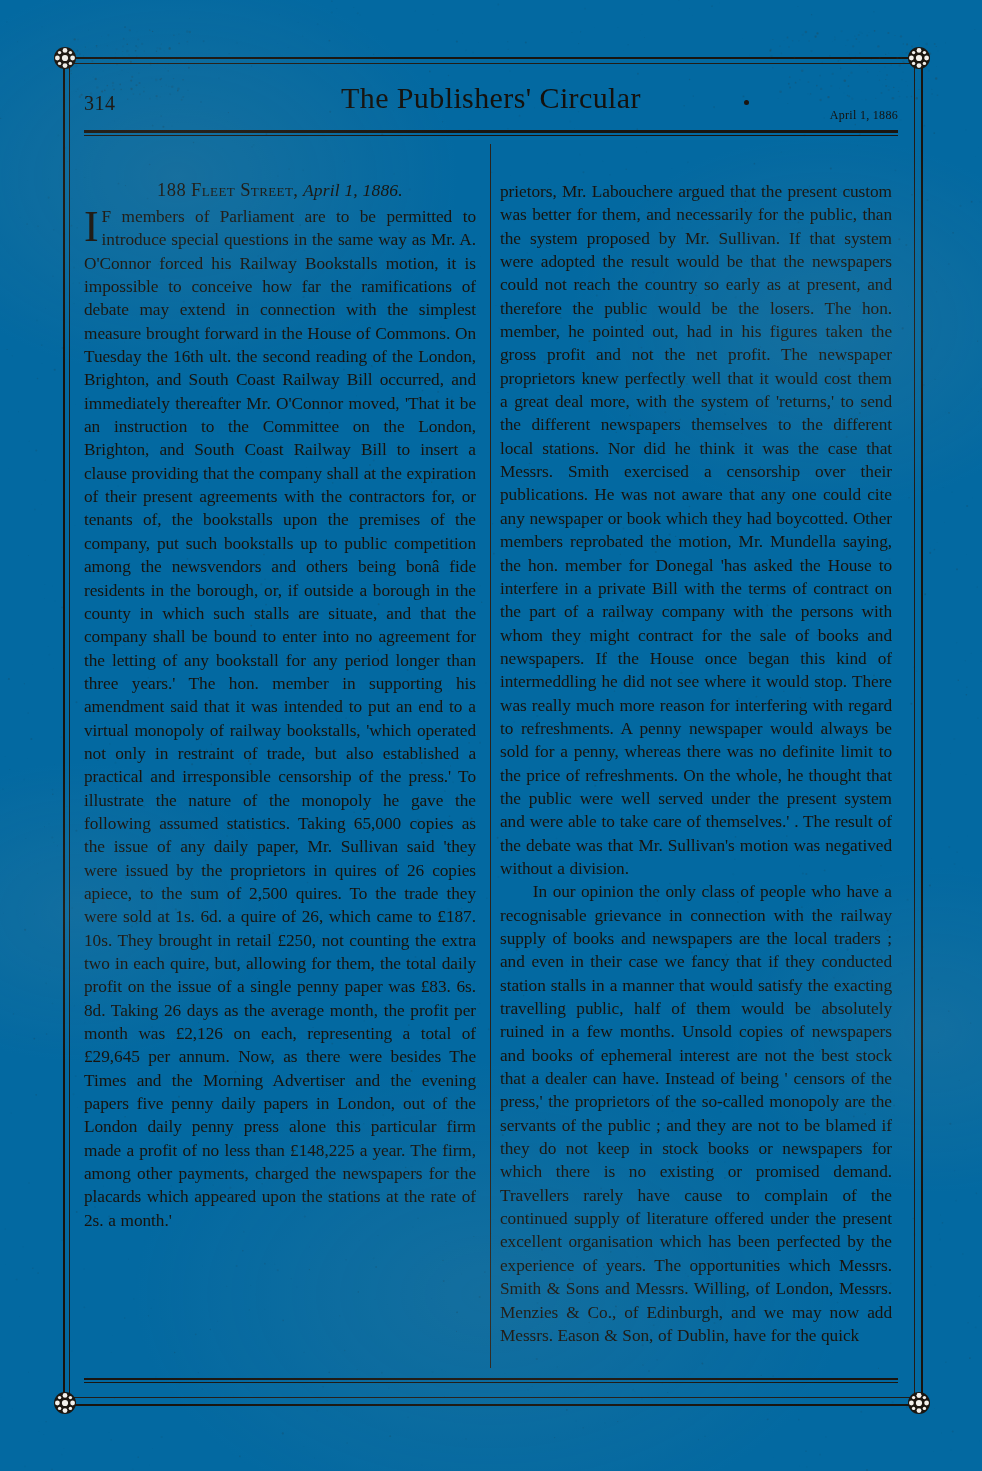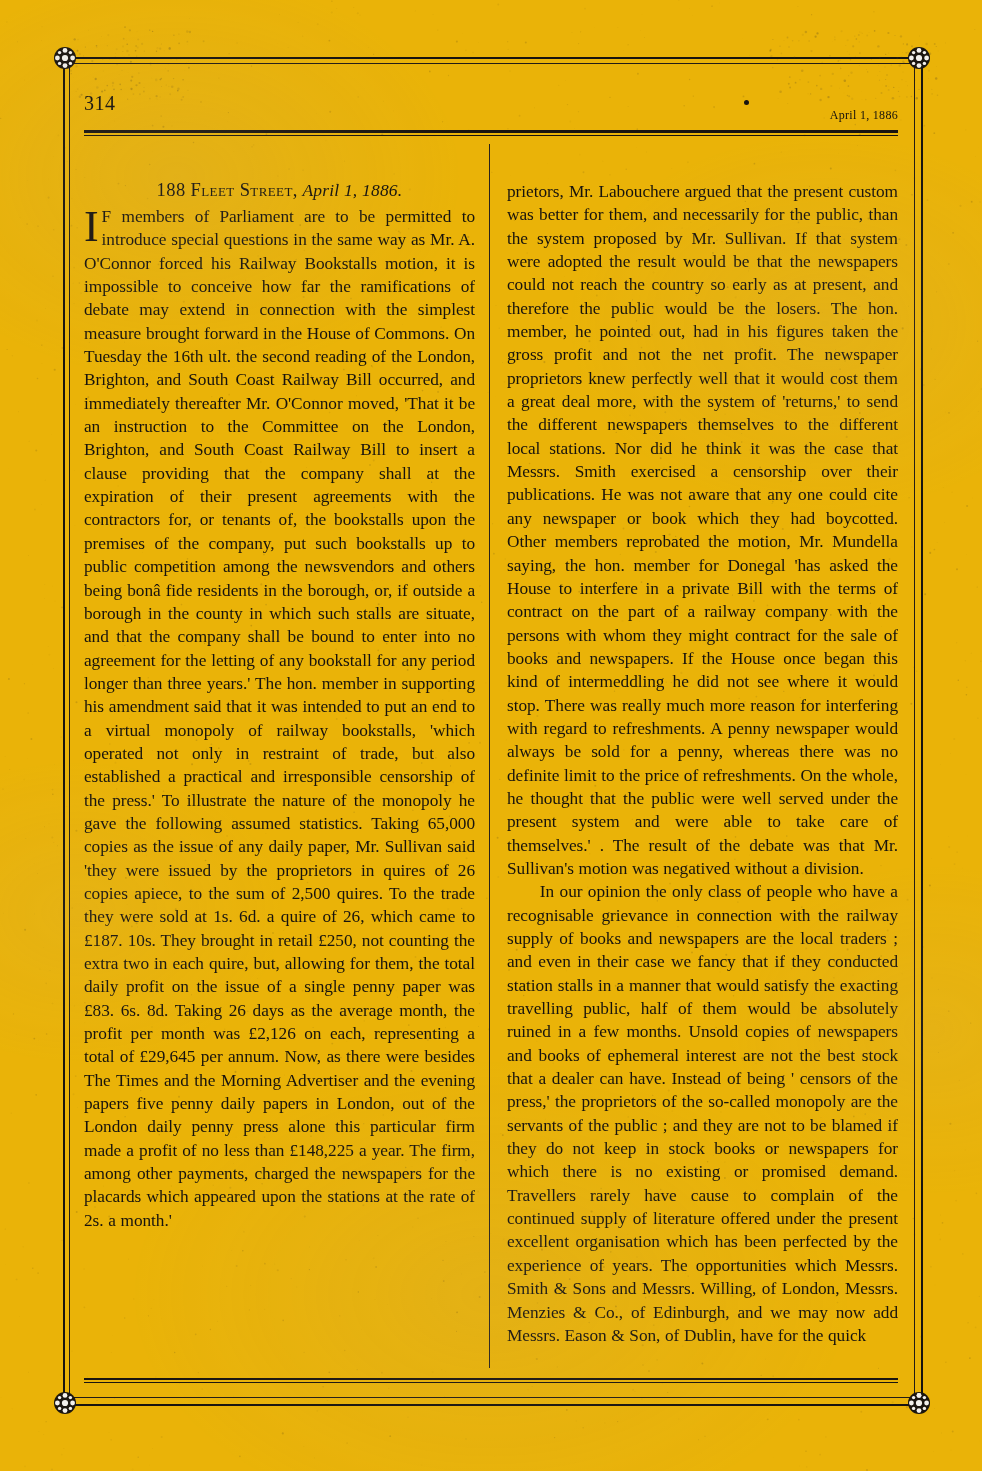--- a/index.html
+++ b/index.html
@@ -4,21 +4,21 @@
 <style>
   html, body {
     margin: 0;
     padding: 0;
     background: #ffffff;
   }
   #page {
     position: relative;
     width: 982px;
     height: 1471px;
-    background: #eab308;
+    background: #0369a1;
     overflow: hidden;
     font-family: "Liberation Serif", "DejaVu Serif", serif;
     color: #14110d;
   }
 
   
   #grain {
     position: absolute;
     inset: 0;
     pointer-events: none;
@@ -164,21 +164,21 @@
     height: 1232px;
     z-index: 4;
     display: flex;
   }
   .col {
     width: 392px;
     position: relative;
     margin-top: 38px;
   }
   .col-left  { padding-right: 14px; }
-  .col-right { padding-left: 16px; }
+  .col-right { padding-left: 8px; }
   .col-divider {
     width: 2px;
     background: transparent;
     position: relative;
   }
   .col-divider::after {
     content: "";
     position: absolute;
     left: 0;
     top: 2px;
@@ -289,20 +289,21 @@
       <circle cx="5.4" cy="13" r="2.4" fill="#f3f1ec"></circle>
       <circle cx="18.4" cy="7.6" r="1.7" fill="#f3f1ec"></circle>
       <circle cx="18.4" cy="18.4" r="1.7" fill="#f3f1ec"></circle>
       <circle cx="7.6" cy="18.4" r="1.7" fill="#f3f1ec"></circle>
       <circle cx="7.6" cy="7.6" r="1.7" fill="#f3f1ec"></circle>
     </svg>
   </div>
 
   <div class="masthead">
     <div class="folio"><span>314</span></div>
+    <div class="journal-title">The Publishers' Circular</div>
     <div class="dot-mark"></div>
     <div class="issue-date">April 1, 1886</div>
   </div>
   <div class="rule-double"></div>
 
   <div class="columns">
 
     <div class="col col-left">
       <div class="dateline">
         <span class="sc">188 Fleet Street,</span>

